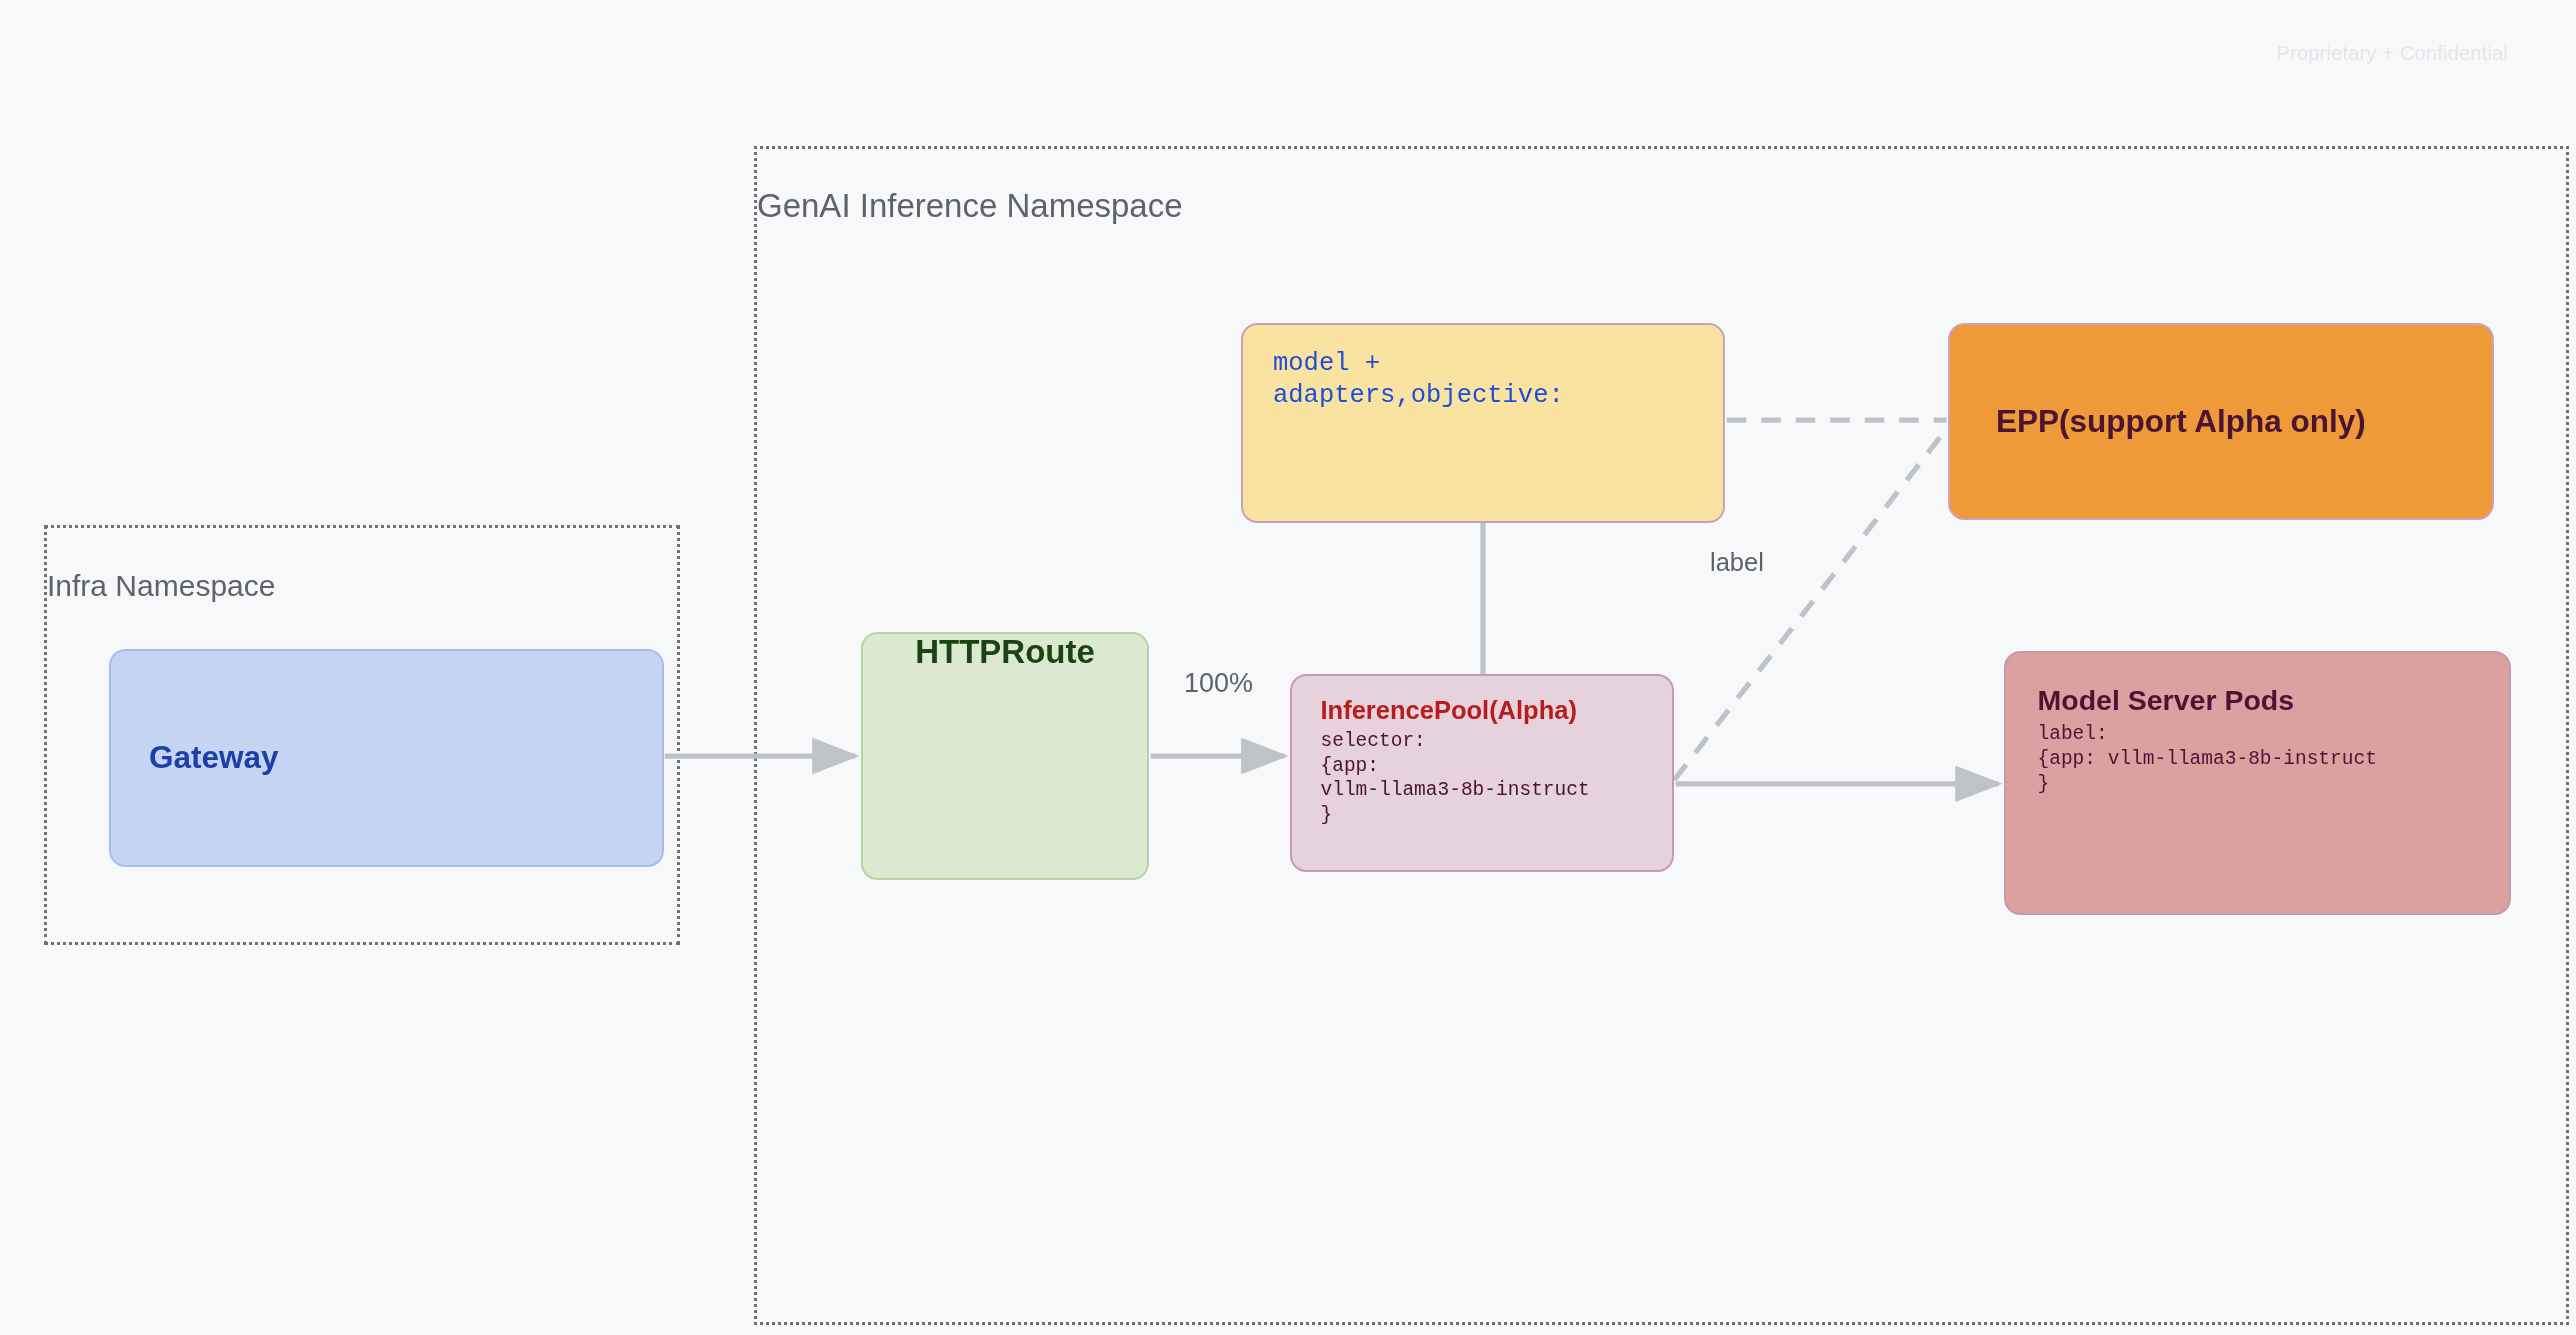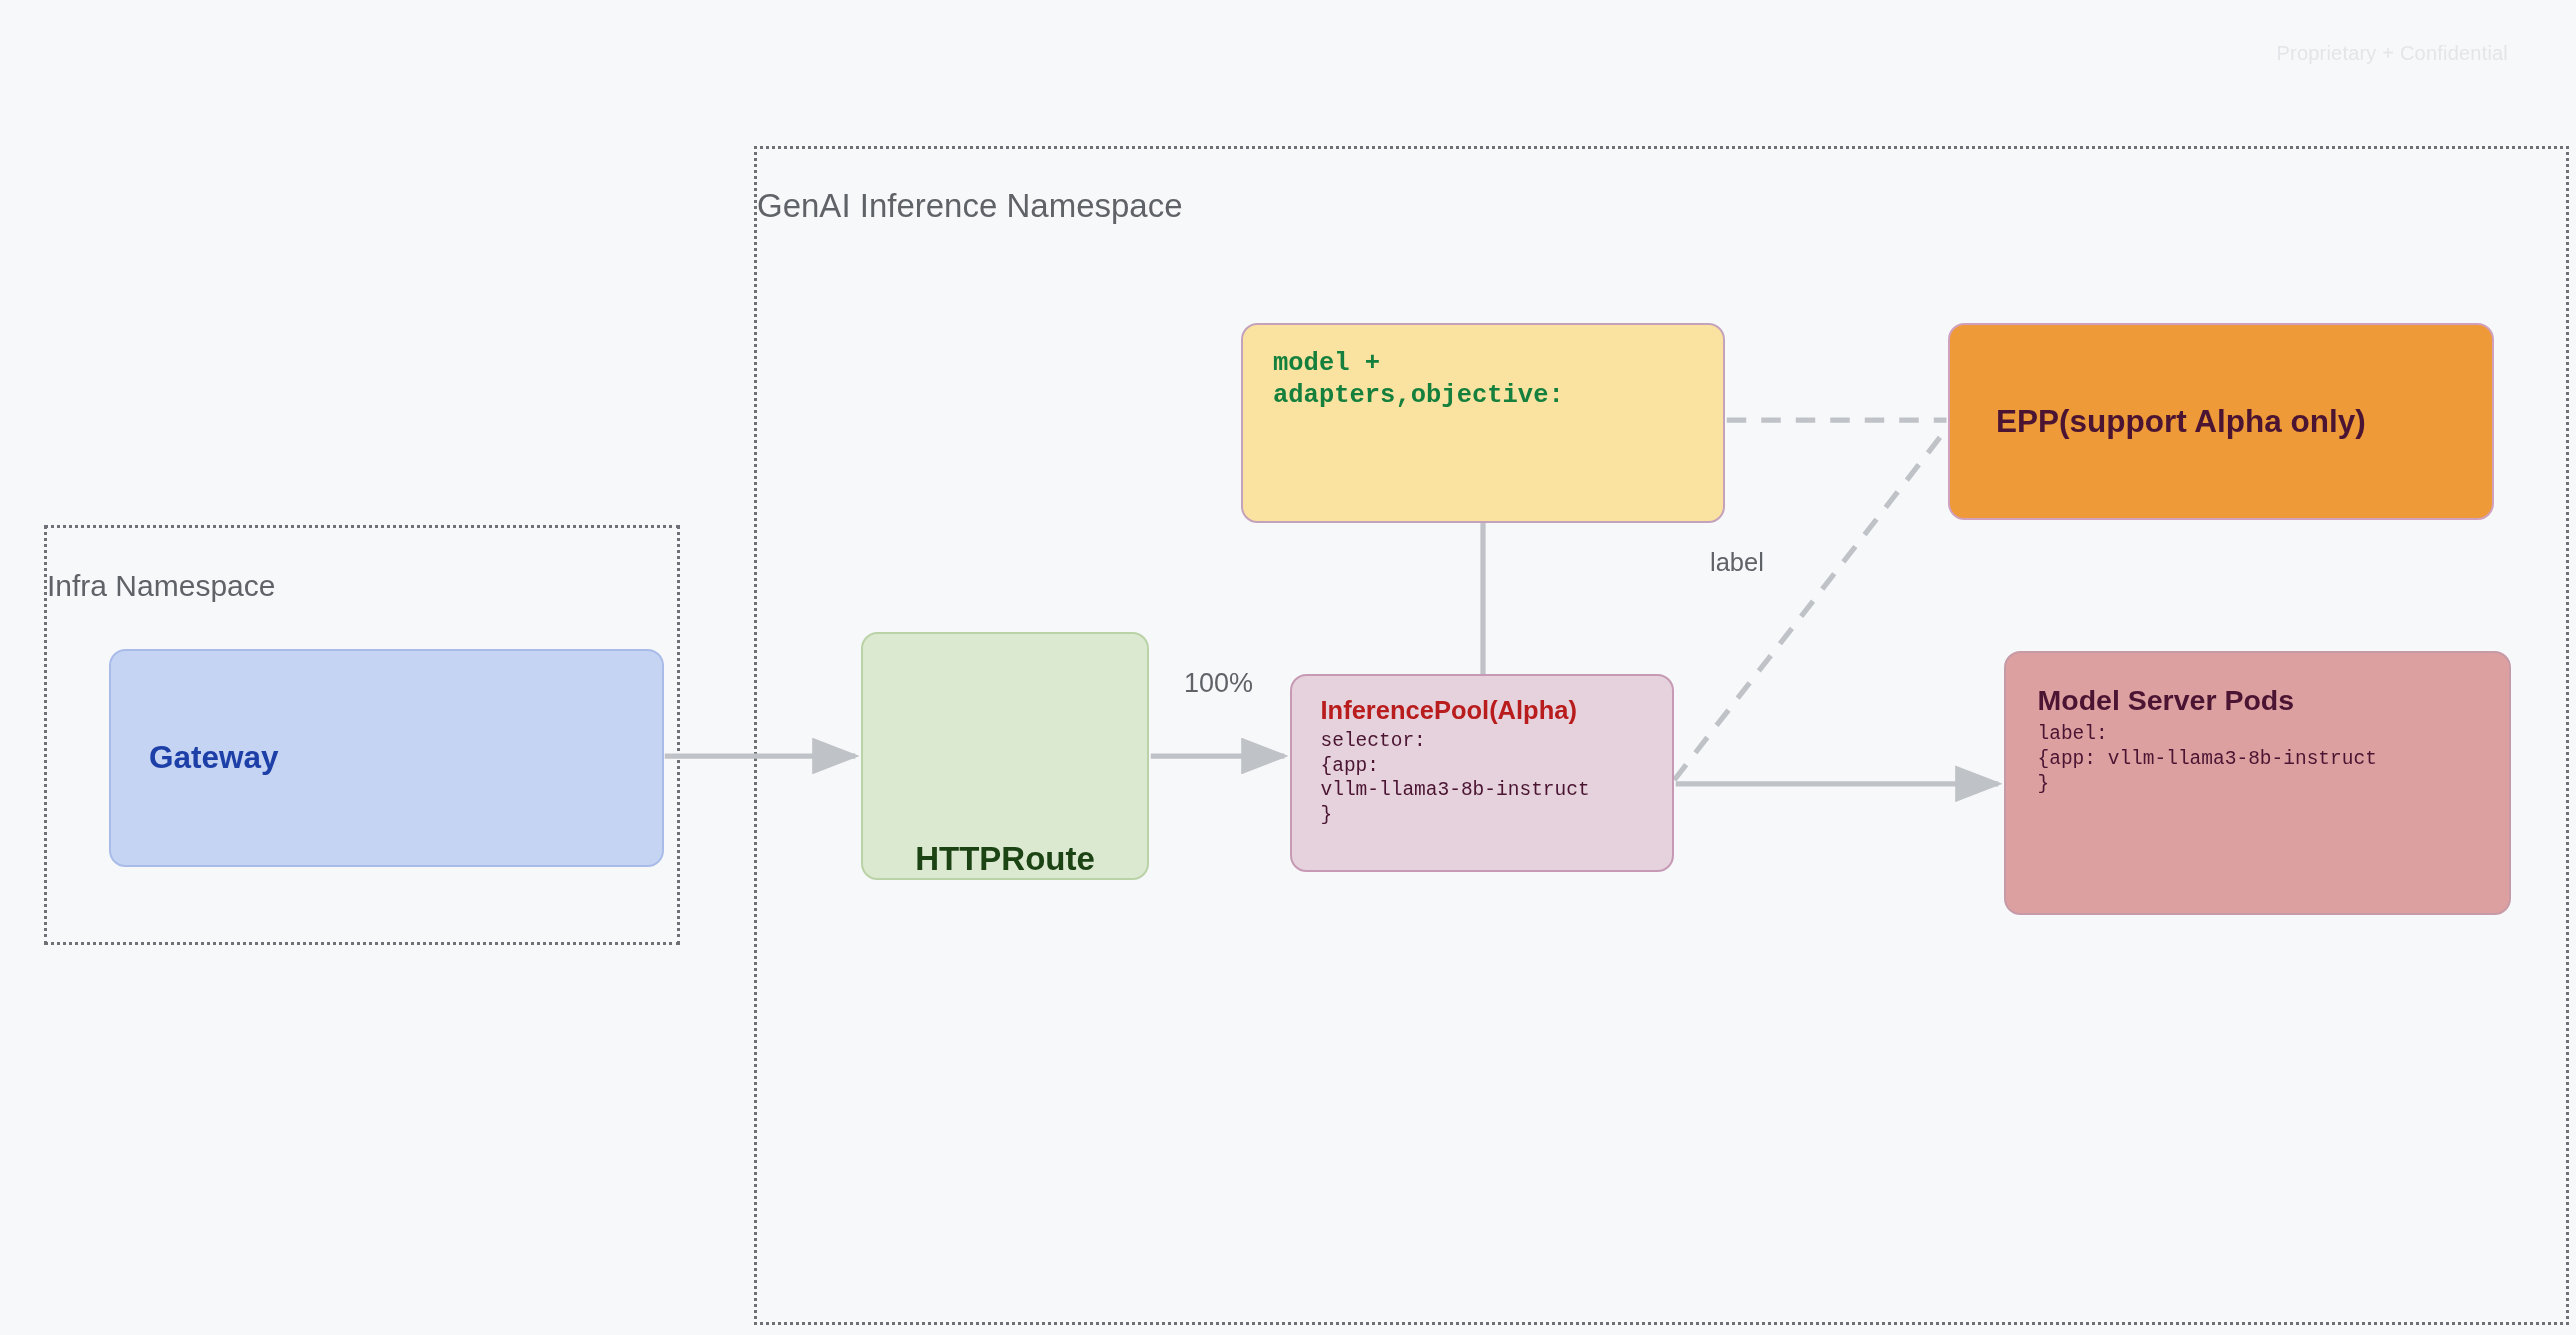--- a/index.html
+++ b/index.html
@@ -88,37 +88,37 @@
     font-size: 31.5px;
     padding-left: 38px;
   }
 
   
   #httproute {
     left: 861px; top: 632px; width: 288px; height: 248px;
     background: #dce9d1;
     border-color: #b9d2a6;
     display: flex;
-    align-items: flex-end;
+    align-items: flex-start;
     justify-content: center;
   }
   #httproute .title {
     color: #1c4314;
     font-size: 33px;
   }
 
   
   #inference-model {
     left: 1241px; top: 323px; width: 484px; height: 200px;
     background: #fae3a0;
     border-color: #c4a2bb;
     padding: 22.5px 30px 0 30px;
   }
   #inference-model .title { color: #4a1432; font-size: 31.5px; margin-bottom: 6px; }
-  #inference-model .code  { color: #15803d; font-size: 25.5px; font-weight: bold; }
+  #inference-model .code  { color: #1d4ed8; font-size: 25.5px; }
 
   
   #epp {
     left: 1948px; top: 323px; width: 546px; height: 197px;
     background: #ee9a38;
     border-color: #d0a0bd;
     display: flex;
     align-items: center;
   }
   #epp .title {

